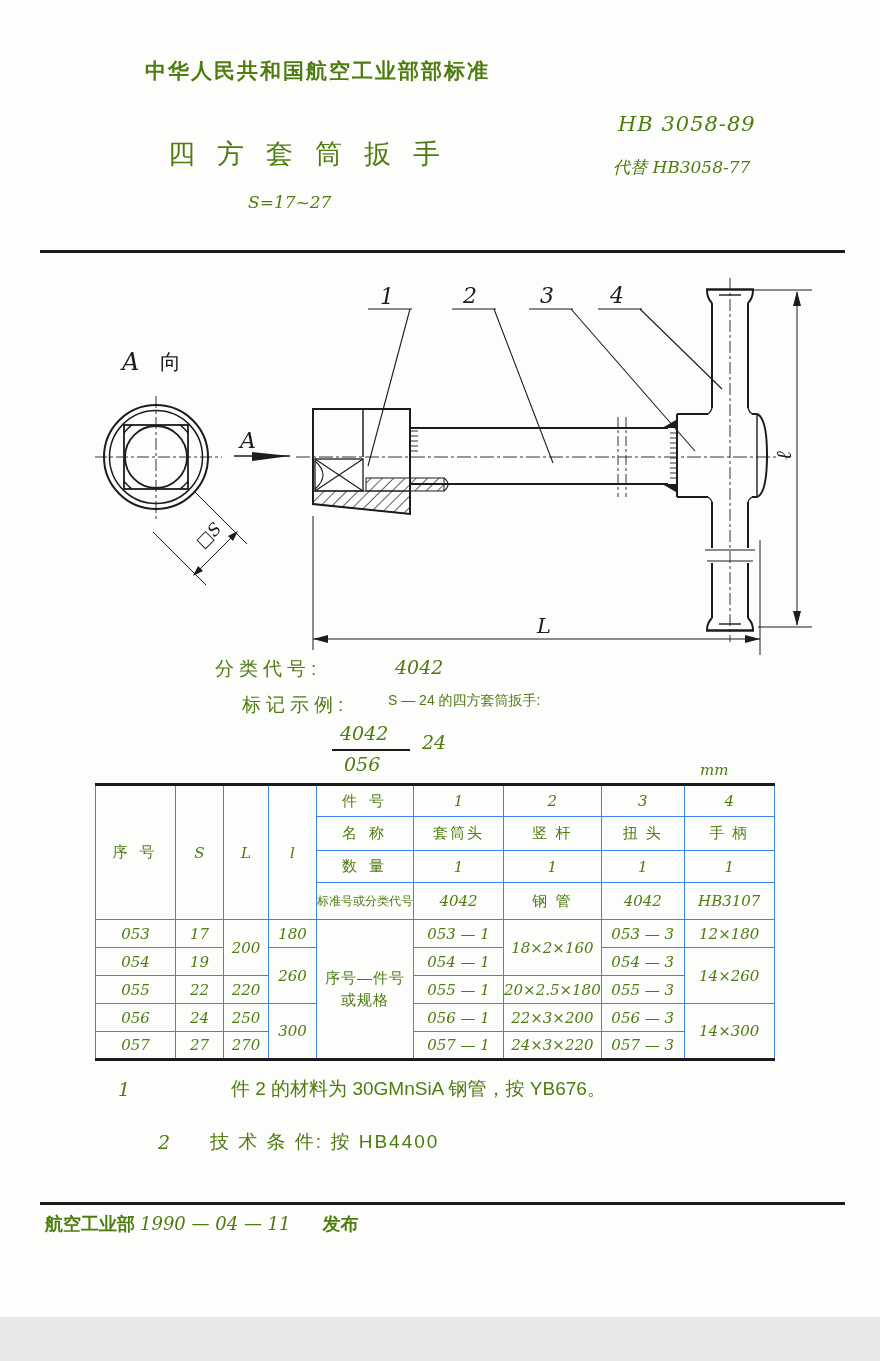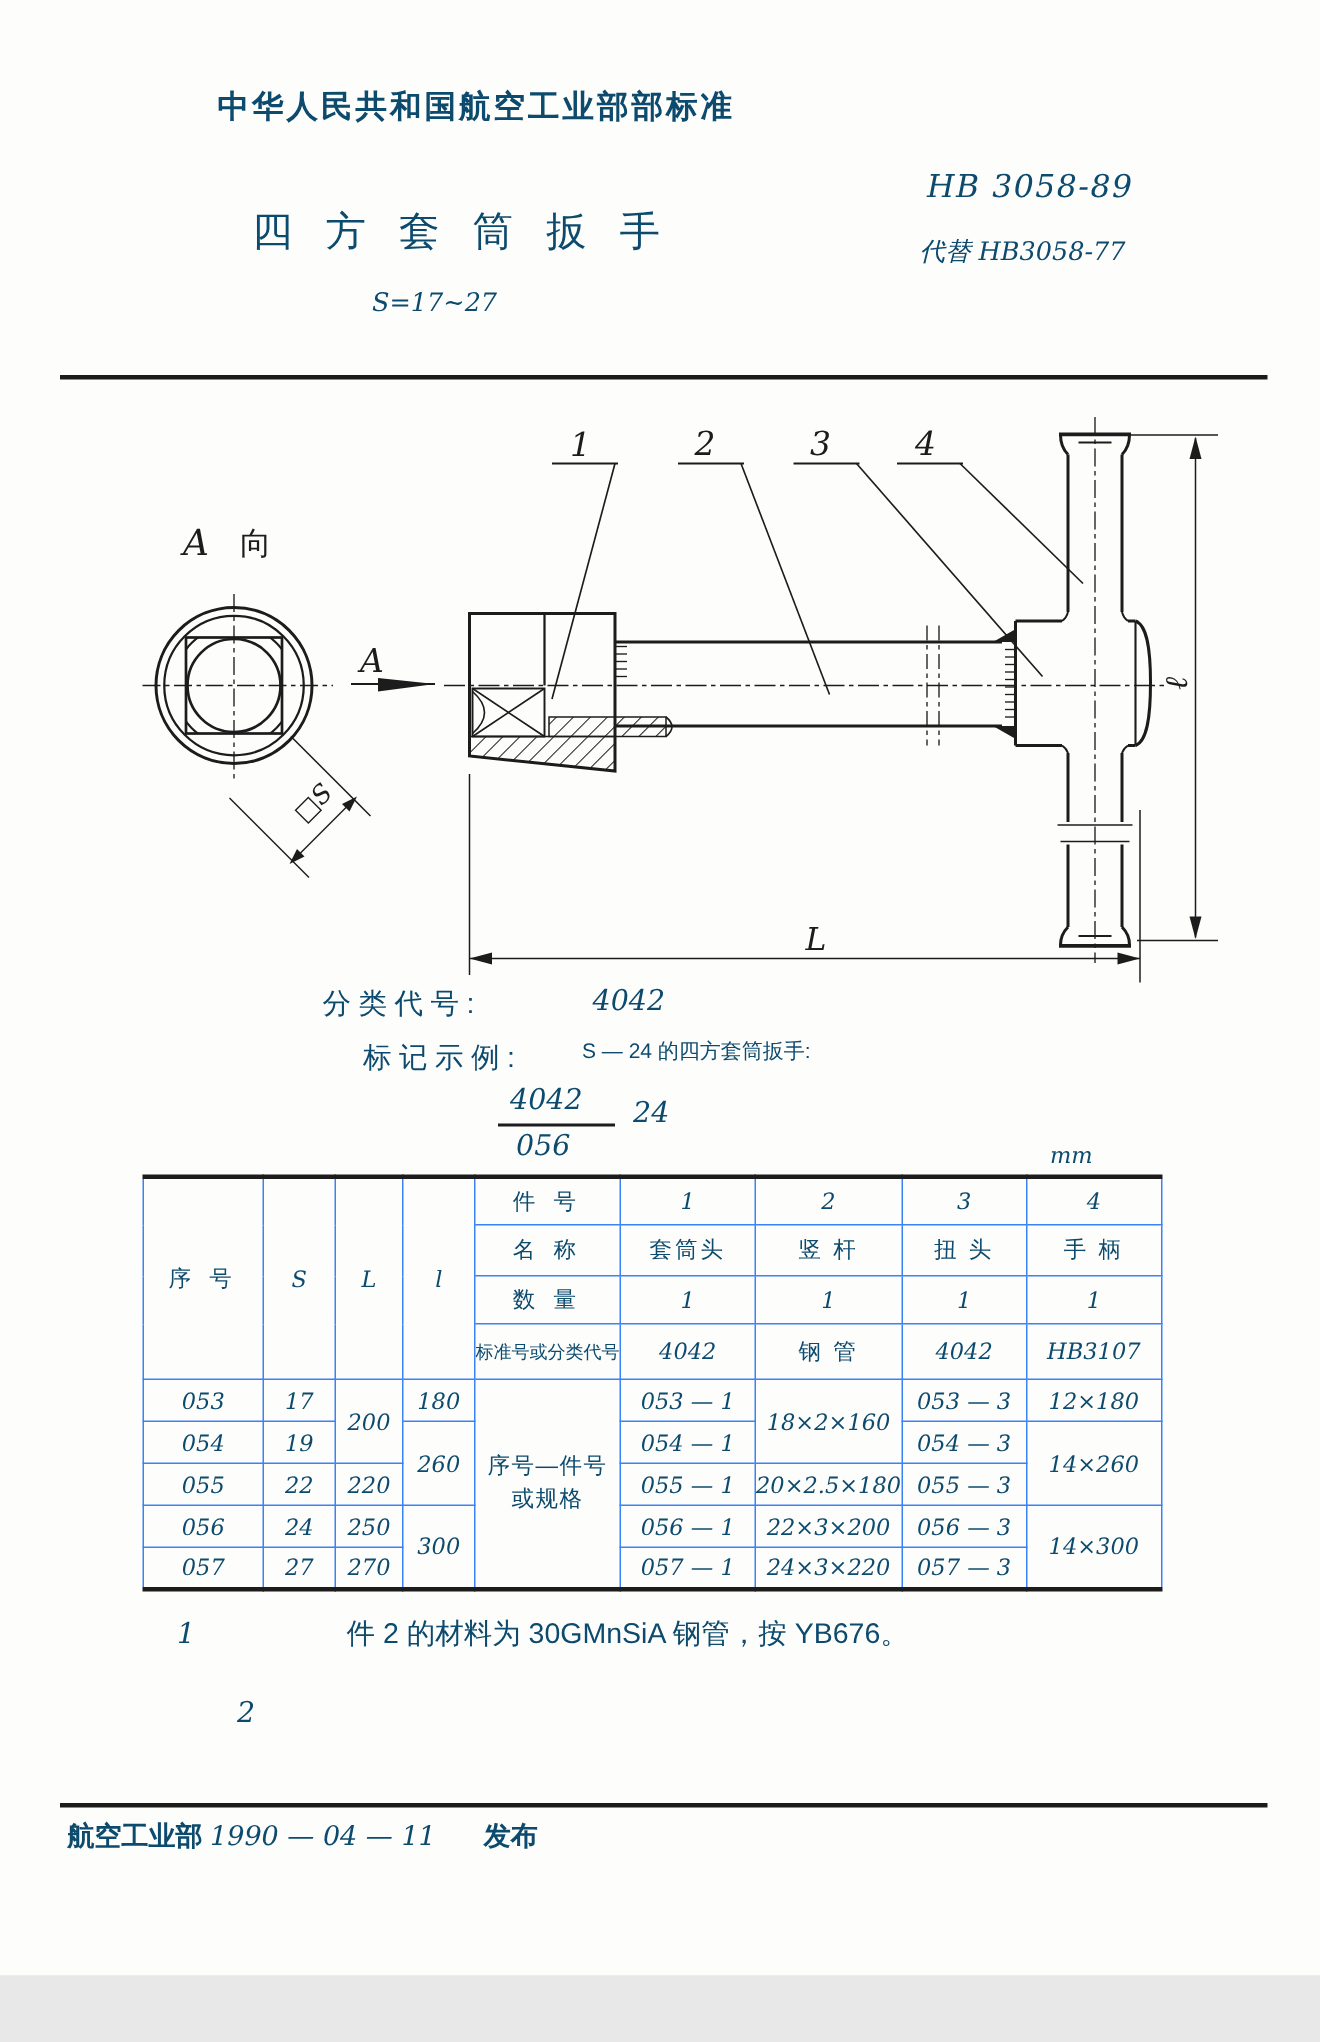--- a/index.html
+++ b/index.html
@@ -1,16 +1,16 @@
 <!DOCTYPE html>
 <html><head>
 <meta charset="utf-8">
 <style>
   html,body{margin:0;padding:0;background:#e8e8e8;}
-  #page{position:relative;width:880px;height:1317px;background:#fdfdfc;color:#0c4a6e;
+  #page{position:relative;width:880px;height:1317px;background:#fdfdfc;color:#4d7c0f;
         font-family:"Liberation Sans","DejaVu Sans",sans-serif;overflow:hidden;}
   .abs{position:absolute;}
   .cjk{font-family:"Liberation Sans","DejaVu Sans",sans-serif;}
   .hand{font-family:"DejaVu Serif","Liberation Serif",serif;font-style:italic;}
   .rule{position:absolute;background:#1c1c1c;}
   
   .org{left:145px;top:57px;font-size:21px;font-weight:700;letter-spacing:2px;}
   .stdno{left:618px;top:112px;font-size:21px;letter-spacing:1px;}
   .title{left:168px;top:136px;font-size:27px;letter-spacing:22px;}
   .sizerange{left:248px;top:192px;font-size:17px;}
@@ -309,20 +309,21 @@
       <td class="num">057 — 1</td>
       <td class="num">24×3×220</td>
       <td class="num">057 — 3</td>
     </tr>
   </tbody>
     </table>
 
   <div class="abs n1-num note-num hand">1</div>
   <div class="abs n1-text note-text cjk">件 2 的材料为 30GMnSiA 钢管，按 YB676。</div>
   <div class="abs n2-num note-num hand">2</div>
+  <div class="abs n2-text note-text cjk">技 术 条 件: 按 HB4400</div>
 
   <div class="rule" style="left:40px;top:1202px;width:805px;height:3px;"></div>
   <div class="abs f-left">
     <span class="f-bold cjk">航空工业部</span>
     <span class="hand">1990 — 04 — 11</span>
     <span class="sp"></span>
     <span class="f-bold cjk">发布</span>
   </div>
 
 </div>

